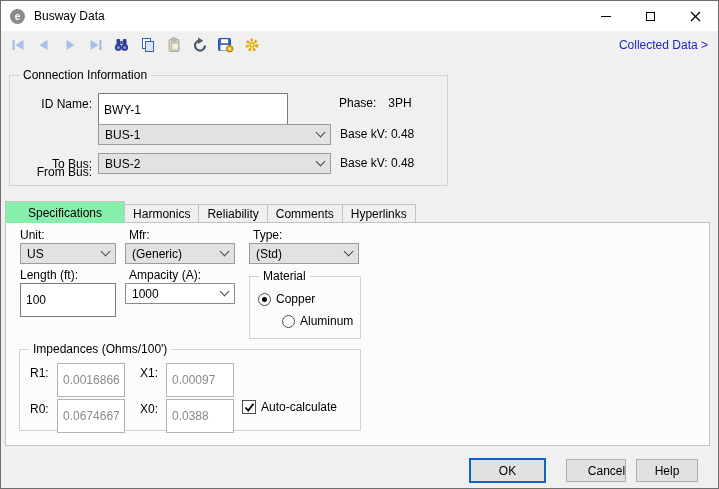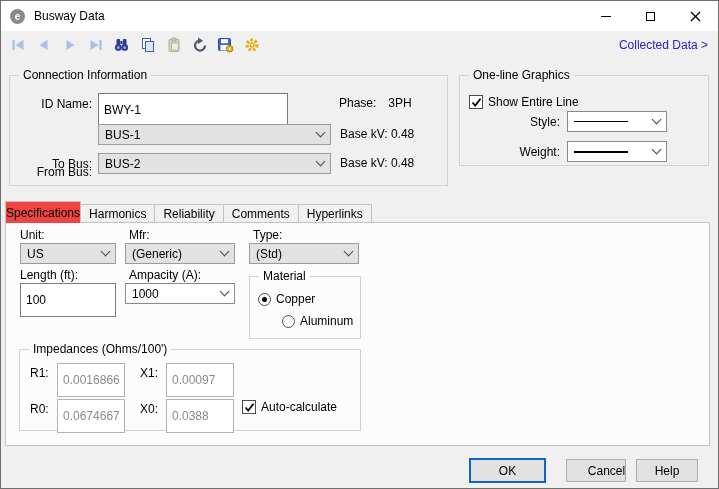--- a/index.html
+++ b/index.html
@@ -47,21 +47,21 @@
   .checkbox svg { visibility:hidden; }
   .checkbox.on svg { visibility:visible; }
   .radio { width:13px; height:13px; border:1px solid #4d4d4d; border-radius:50%; background:#fff; position:relative; flex:none; }
   .radio.on::after { content:""; position:absolute; inset:3px; background:#000; border-radius:50%; }
   .hrow { position:absolute; display:flex; align-items:center; gap:6px; white-space:nowrap; }
 
   
   .tabstrip { position:absolute; left:4px; top:200px; height:22px; display:flex; align-items:flex-end; z-index:3; }
   .tab { height:19px; padding:0 8px; background:#f0f0f0; border:1px solid #c3c3c3; border-left:none; display:flex; align-items:center; cursor:default; }
   .tab:first-child { border-left:1px solid #c3c3c3; }
-  .tab.on { height:22px; padding:0 0; background:#ef4444; border-left:1px solid #c3c3c3; border-bottom:none;margin-top:20px; }
+  .tab.on { height:22px; padding:0 22px; background:#86efac; border-left:1px solid #c3c3c3; border-bottom:none;margin-top:20px; }
   .panel { position:absolute; left:4px; top:221px; width:705px; height:224px; background:#fcfcfc; border:1px solid #c3c3c3; z-index:2; }
 
   #grp-material   { left:243px; top:53px;  width:112px; height:63px; }
   #grp-impedances { left:13px;  top:126px; width:342px; height:82px; }
 
   
   .btn { position:absolute; background:#e1e1e1; border:1px solid #adadad; font-family:inherit; font-size:12px; display:flex; align-items:center; justify-content:center; cursor:default; }
   #btn-ok     { left:468px; top:457px; width:77px; height:25px; border:2px solid #0f64c8; }
   #btn-cancel { left:565px; top:458px; width:60px; height:23px;padding-left:21px; }
   #btn-help   { left:635px; top:458px; width:62px; height:23px; }
@@ -183,44 +183,20 @@
     <span class="flabel" style="left:330px; top:51px;">Base kV: 0.48</span>
 
     <span class="flabel r" style="left:2px; top:81px; width:80px;">To Bus:</span>
     <div class="combo" style="left:88px; top:77px; width:233px;">
       <span class="combo-text">BUS-2</span>
       <span class="chev"></span>
     </div>
     <span class="flabel" style="left:330px; top:80px;">Base kV: 0.48</span>
   </div>
 
-  <div class="group" id="grp-oneline">
-    <span class="legend">One-line Graphics</span>
-
-    <div class="hrow" style="left:9px; top:19px; gap:5px;">
-      <span class="checkbox on">
-        <svg width="11" height="11">
-            <polyline points="1.5,5.5 4.2,8.5 9.5,1.8" fill="none" stroke="#000" stroke-width="1.8"></polyline>
-          </svg>
-      </span>
-      <span>Show Entire Line</span>
-    </div>
-
-    <span class="flabel r" style="left:38px; top:39px; width:62px;">Style:</span>
-    <div class="combo white" id="combo-style" style="left:107px; top:35px; width:100px;">
-      <span class="lineswatch"></span>
-      <span class="chev"></span>
-    </div>
-
-    <span class="flabel r" style="left:38px; top:69px; width:62px;">Weight:</span>
-    <div class="combo white" id="combo-weight" style="left:107px; top:65px; width:100px;">
-      <span class="lineswatch"></span>
-      <span class="chev"></span>
-    </div>
-  </div>
 
   <div class="tabstrip">
     <div class="tab on">
         <span>Specifications</span>
       </div>
     <div class="tab">
         <span>Harmonics</span>
       </div>
     <div class="tab">
         <span>Reliability</span>

